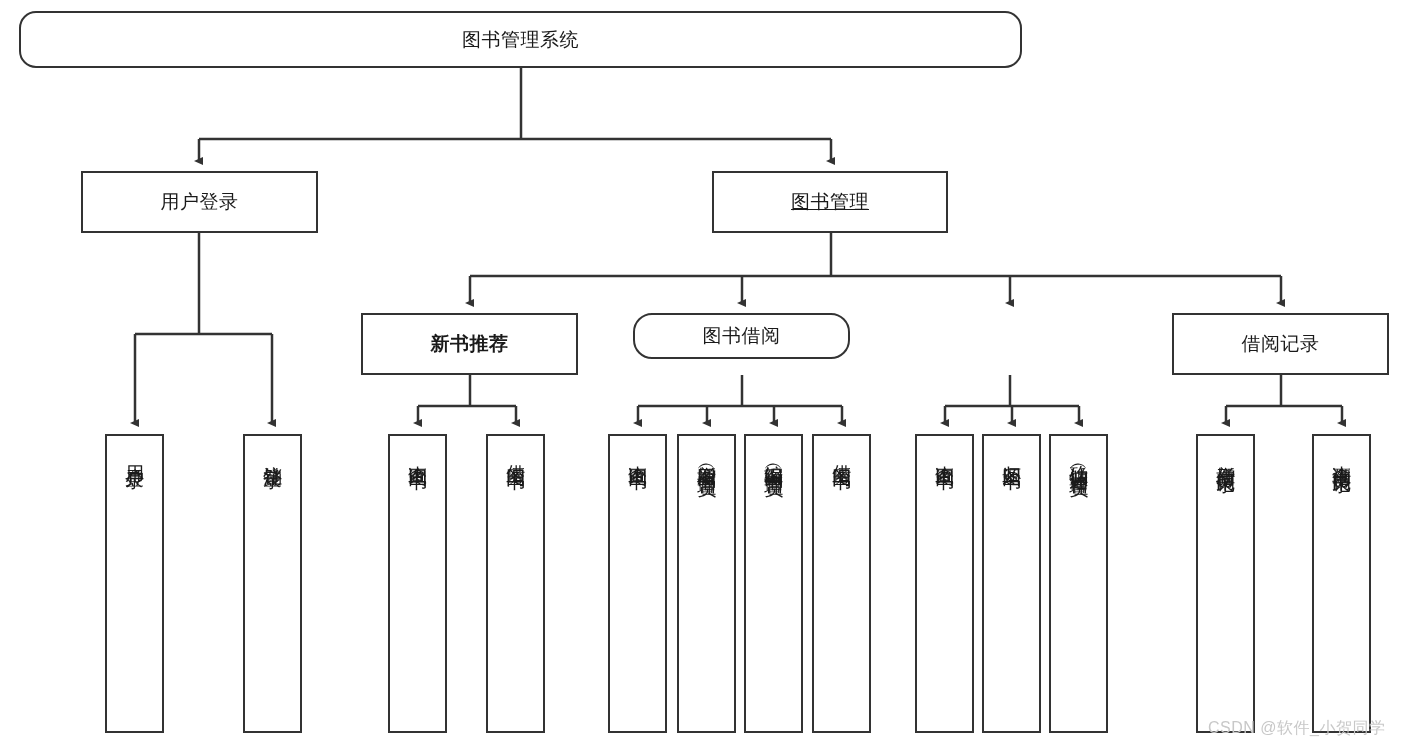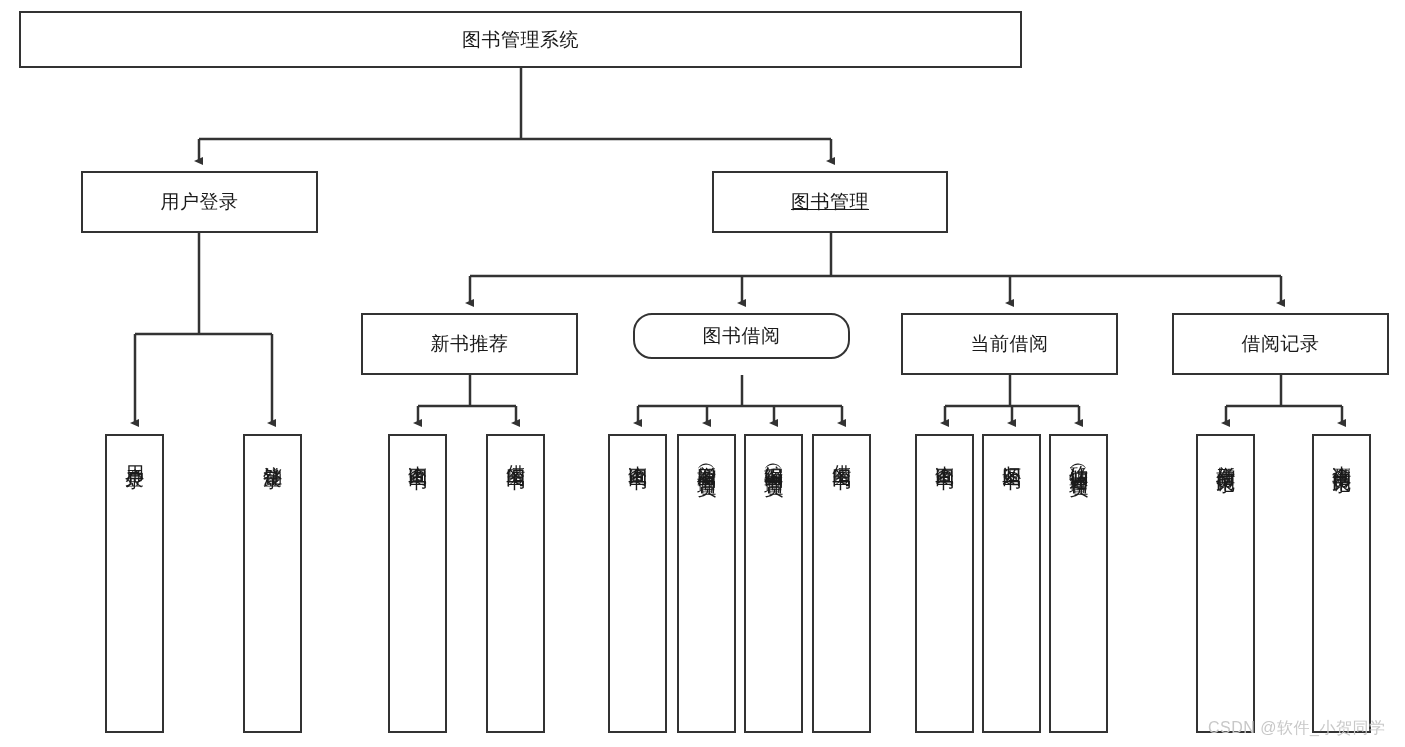--- a/index.html
+++ b/index.html
@@ -125,40 +125,37 @@
     </g>
 
     <g stroke="#333333" stroke-width="2.5" fill="none">
       <path d="M1281,375 L1281,406"></path>
       <path d="M1226,406 L1342,406"></path>
       <path d="M1226,406 L1226,423" marker-end="url(#arrow)"></path>
       <path d="M1342,406 L1342,423" marker-end="url(#arrow)"></path>
     </g>
   </svg>
 
-  <div class="node" style="left:19px; top:11px; width:1003px; height:57px;">
+  <div class="node" style="left:19px; top:11px; width:1003px; height:57px;border-radius:17px;">
     <span class="label">图书管理系统</span>
   </div>
 
   <div class="node" style="left:81px; top:171px; width:237px; height:62px;">
     <span class="label">用户登录</span>
   </div>
   <div class="node" style="left:712px; top:171px; width:236px; height:62px;text-decoration:underline;">
     <span class="label">图书管理</span>
   </div>
 
-  <div class="node" style="left:361px; top:313px; width:217px; height:62px;">
+  <div class="node" style="left:361px; top:313px; width:217px; height:62px;font-weight:bold;">
     <span class="label">新书推荐</span>
   </div>
   <div class="node" style="left:633px; top:313px; width:217px; height:46px;border-radius:19px;">
     <span class="label">图书借阅</span>
   </div>
-  <div class="node" style="left:901px; top:313px; width:217px; height:62px;">
-    <span class="label">当前借阅</span>
-  </div>
   <div class="node" style="left:1172px; top:313px; width:217px; height:62px;justify-content:center;">
     <span class="label">借阅记录</span>
   </div>
 
   <div class="node vertical" style="left:105px; top:434px; width:59px; height:299px;">
     <span class="label">用户登录</span>
   </div>
   <div class="node vertical" style="left:243px; top:434px; width:59px; height:299px;">
     <span class="label">注销登录</span>
   </div>

